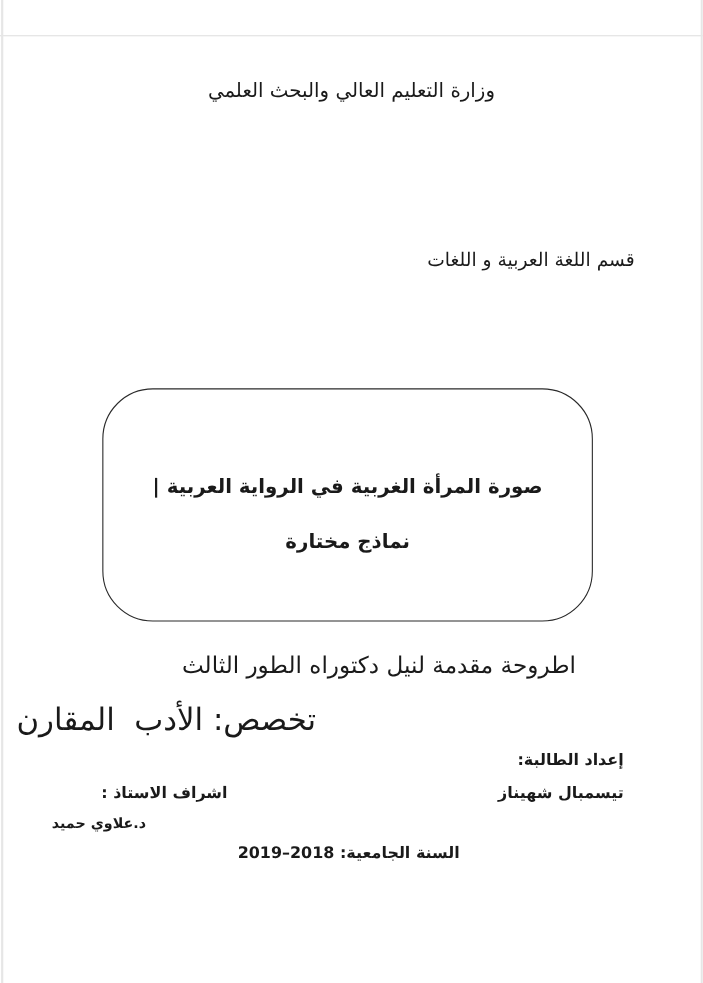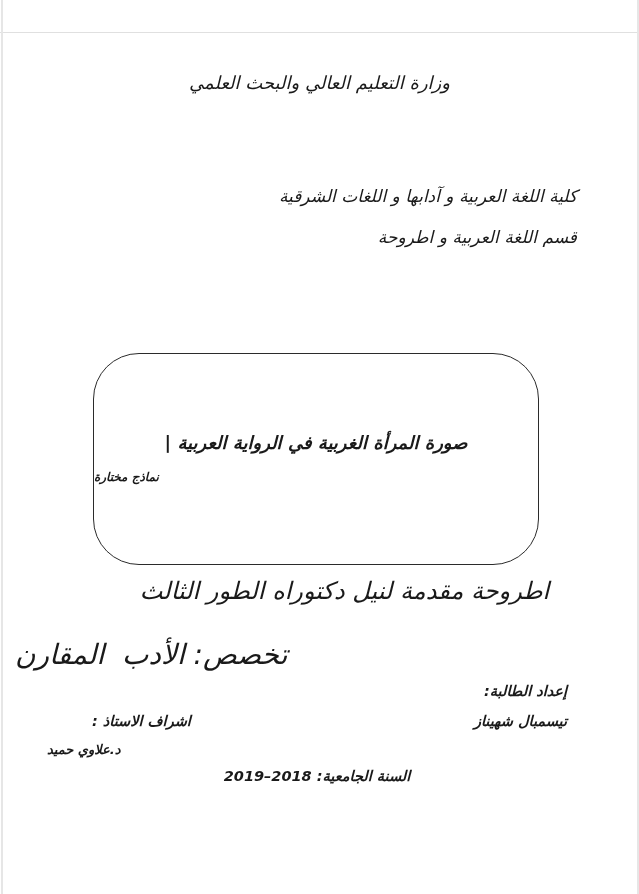--- a/index.html
+++ b/index.html
@@ -9,21 +9,20 @@
   }
   .page {
     position: relative;
     width: 639px;
     height: 894px;
     background: #ffffff;
     overflow: hidden;
     direction: rtl;
     font-family: "DejaVu Sans", sans-serif;
     color: #1a1a1a;
-    font-style: italic;
   }
   
   .scan-top {
     position: absolute;
     top: 32px; left: 0; right: 0;
     height: 1px;
     background: #e0e0e0;
   }
   .scan-edge {
     position: absolute;
@@ -70,31 +69,31 @@
   .title-line-1 {
     position: absolute;
     top: 78px; left: 0; right: 0;
     text-align: center;
     font-size: 18px;
     font-weight: bold;
     white-space: pre-wrap;
   }
   .title-line-2 {
     position: absolute;
-    top: 116px; left: 0; right: 0;
-    text-align: left;
-    font-size: 12px;
+    top: 128px; left: 0; right: 0;
+    text-align: center;
+    font-size: 18px;
     font-weight: bold;
     letter-spacing: 1px;
     white-space: pre-wrap;
   }
   .thesis {
-    top: 576px; left: 50px; right: 0;
+    top: 592px; left: 50px; right: 0;
     text-align: center;
-    font-size: 24px;
+    font-size: 21px;
   }
   .specialty {
     top: 637px; left: 15px; right: 0;
     text-align: left;
     font-size: 28px;
   }
   .prepared {
     top: 682px; right: 72px;
     text-align: right;
     font-size: 14.5px;
@@ -131,23 +130,22 @@
 
 <div class="page">
 
   <div class="scan-top"></div>
   <div class="scan-edge left"></div>
   <div class="scan-edge right"></div>
 
   <div class="line ministry">وزارة التعليم العالي والبحث العلمي</div>
 
 
-  <div class="line faculty">كلية اللغة العربية و آدابها و اللغات الشرقية</div>
 
-  <div class="line department">قسم اللغة العربية و اطروحة</div>
+  <div class="line department">قسم اللغة العربية و اللغات</div>
 
   <div class="title-box">
     <div class="title-line-1">صورة المرأة الغربية في الرواية العربية |</div>
     <div class="title-line-2">نماذج مختارة</div>
   </div>
 
   <div class="line thesis">اطروحة مقدمة لنيل دكتوراه الطور الثالث</div>
 
   <div class="line specialty">تخصص: الأدب  المقارن</div>
 

